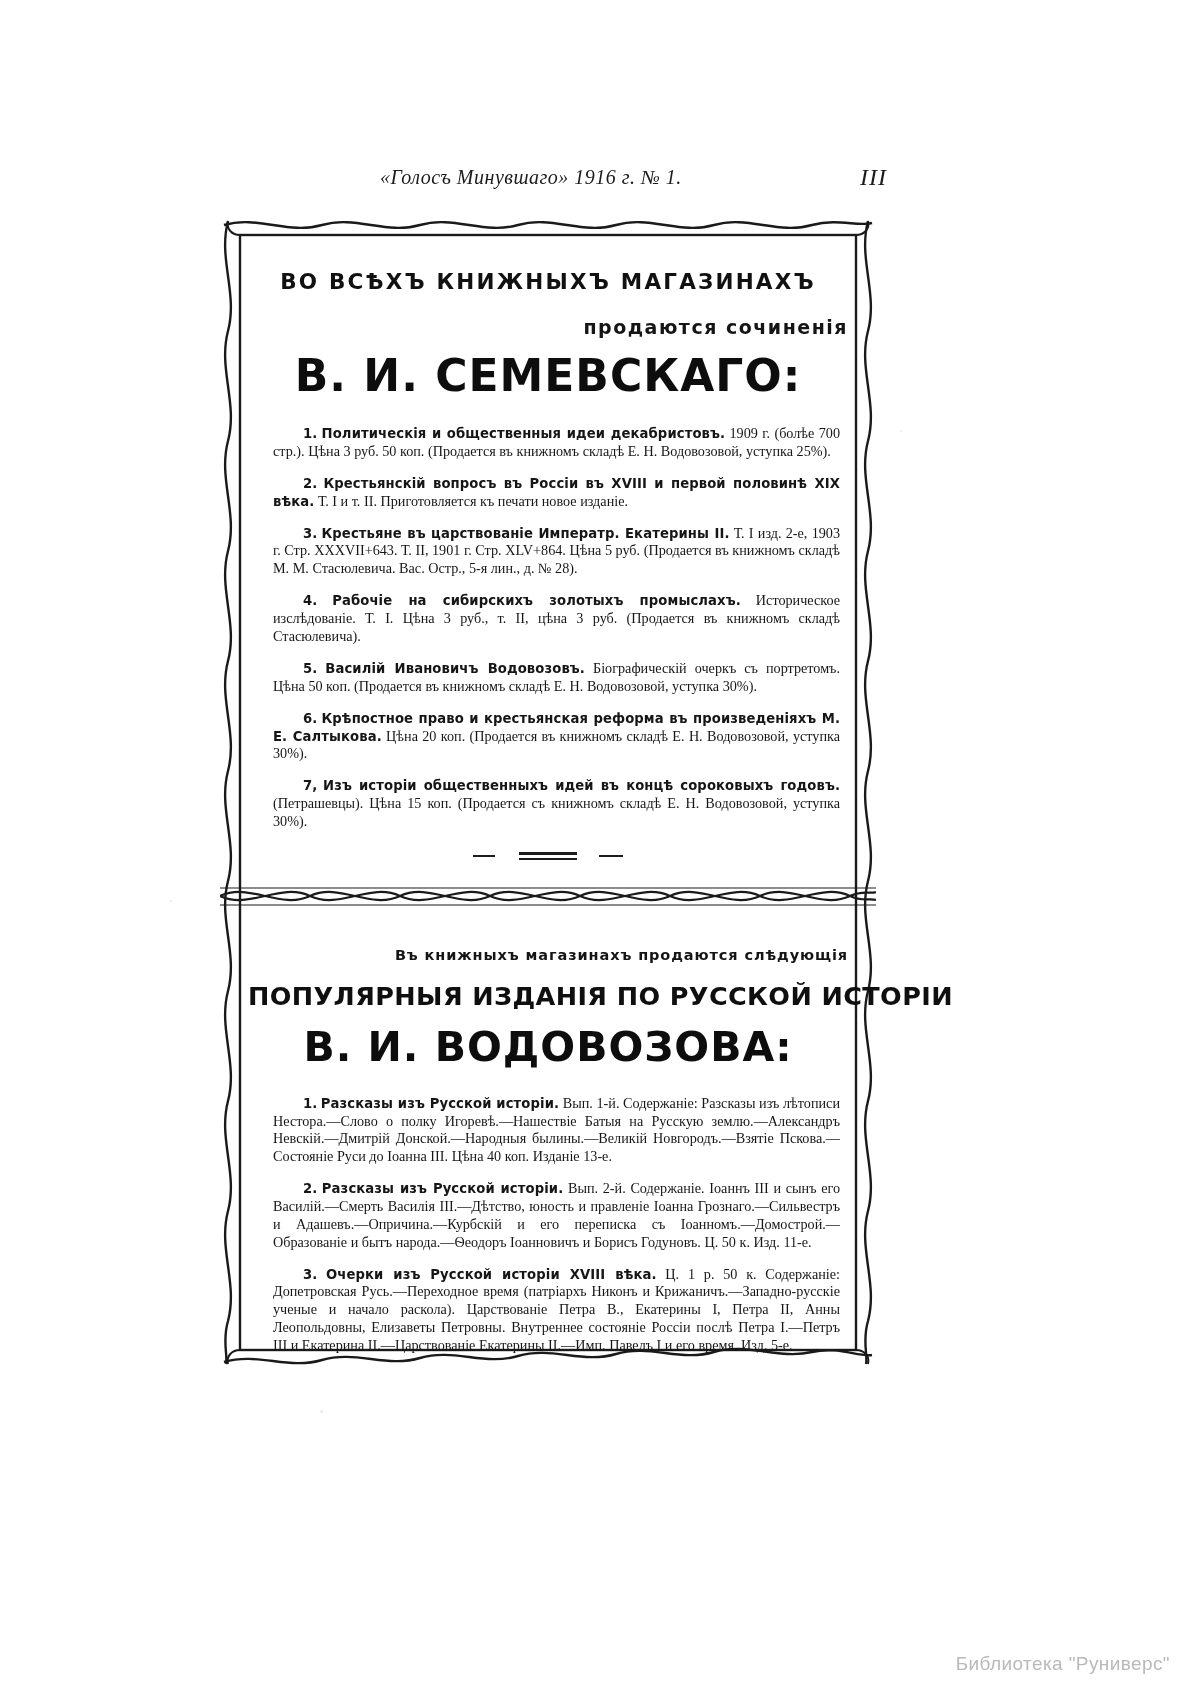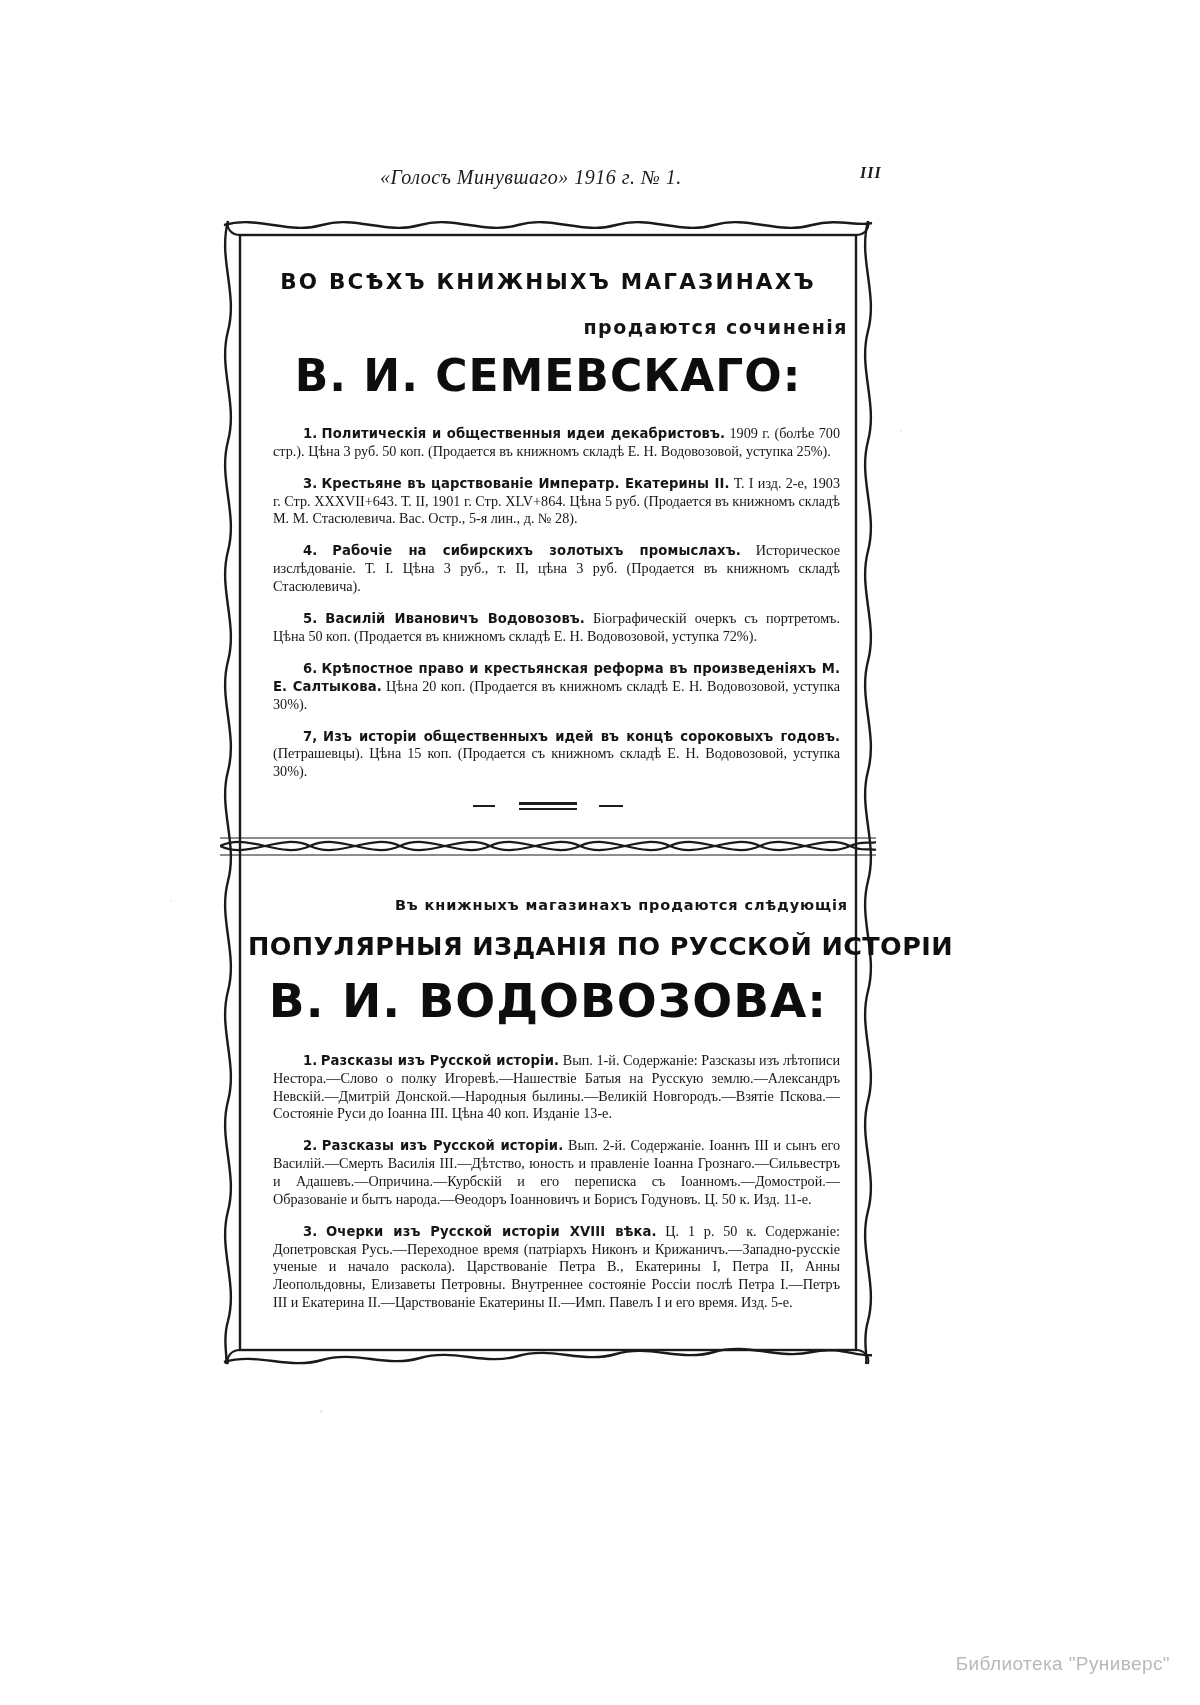--- a/index.html
+++ b/index.html
@@ -32,22 +32,22 @@
     font-size: 20px;
     letter-spacing: 0.5px;
     white-space: nowrap;
     color: #1b1b1b;
   }
   .runhead .pageno {
     position: absolute;
     left: 860px;
     top: -2px;
     font-style: italic;
-    font-weight: bold;
-    font-size: 16px;
+    font-weight: normal;
+    font-size: 24px;
     letter-spacing: 1px;
     color: #1b1b1b;
   }
 
   
   .ad-frame {
     position: absolute;
     left: 218px;
     top: 215px;
     width: 660px;
@@ -165,21 +165,21 @@
     font-size: 25.5px;
     letter-spacing: 0.4px;
     margin-top: 18px;
     color: #0f0f0f;
     white-space: nowrap;
   }
   .hl6 {
     text-align: center;
     font-family: "DejaVu Sans", sans-serif;
     font-weight: bold;
-    font-size: 47px;
+    font-size: 41px;
     letter-spacing: 1px;
     margin-top: 12px;
     color: #0d0d0d;
   }
 
   
   .watermark {
     position: absolute;
     right: 30px;
     bottom: 30px;
@@ -245,30 +245,34 @@
       <div class="hl1">ВО ВСѢХЪ КНИЖНЫХЪ МАГАЗИНАХЪ</div>
       <div class="hl2">продаются сочиненія</div>
       <div class="hl3">В. И. СЕМЕВСКАГО:</div>
 
       <div class="list">
         <p class="item">
           <span class="num">1.</span>
           <b>Политическія и общественныя идеи декабристовъ.</b><span> 1909 г. (болѣе 700 стр.). Цѣна 3 руб. 50 коп. (Продается въ книжномъ складѣ Е. Н. Водовозовой, уступка 25%).</span>
         </p>
         <p class="item">
+          <span class="num">2.</span>
+          <b>Крестьянскій вопросъ въ Россіи въ XVIII и первой половинѣ XIX вѣка.</b><span> Т. I и т. II. Приготовляется къ печати новое изданіе.</span>
+        </p>
+        <p class="item">
           <span class="num">3.</span>
           <b>Крестьяне въ царствованіе Императр. Екатерины II.</b><span> Т. I изд. 2-е, 1903 г. Стр. XXXVII+643. Т. II, 1901 г. Стр. XLV+864. Цѣна 5 руб. (Продается въ книжномъ складѣ М. М. Стасюлевича. Вас. Остр., 5-я лин., д. № 28).</span>
         </p>
         <p class="item">
           <span class="num">4.</span>
           <b>Рабочіе на сибирскихъ золотыхъ промыслахъ.</b><span> Историческое изслѣдованіе. Т. I. Цѣна 3 руб., т. II, цѣна 3 руб. (Продается въ книжномъ складѣ Стасюлевича).</span>
         </p>
         <p class="item">
           <span class="num">5.</span>
-          <b>Василій Ивановичъ Водовозовъ.</b><span> Біографическій очеркъ съ портретомъ. Цѣна 50 коп. (Продается въ книжномъ складѣ Е. Н. Водовозовой, уступка 72%).</span>
+          <b>Василій Ивановичъ Водовозовъ.</b><span> Біографическій очеркъ съ портретомъ. Цѣна 50 коп. (Продается въ книжномъ складѣ Е. Н. Водовозовой, уступка 30%).</span>
         </p>
         <p class="item">
           <span class="num">6.</span>
           <b>Крѣпостное право и крестьянская реформа въ произведеніяхъ М. Е. Салтыкова.</b><span> Цѣна 20 коп. (Продается въ книжномъ складѣ Е. Н. Водовозовой, уступка 30%).</span>
         </p>
         <p class="item">
           <span class="num">7,</span>
           <b>Изъ исторіи общественныхъ идей въ концѣ сороковыхъ годовъ.</b><span> (Петрашевцы). Цѣна 15 коп. (Продается съ книжномъ складѣ Е. Н. Водовозовой, уступка 30%).</span>
         </p>
       </div>

